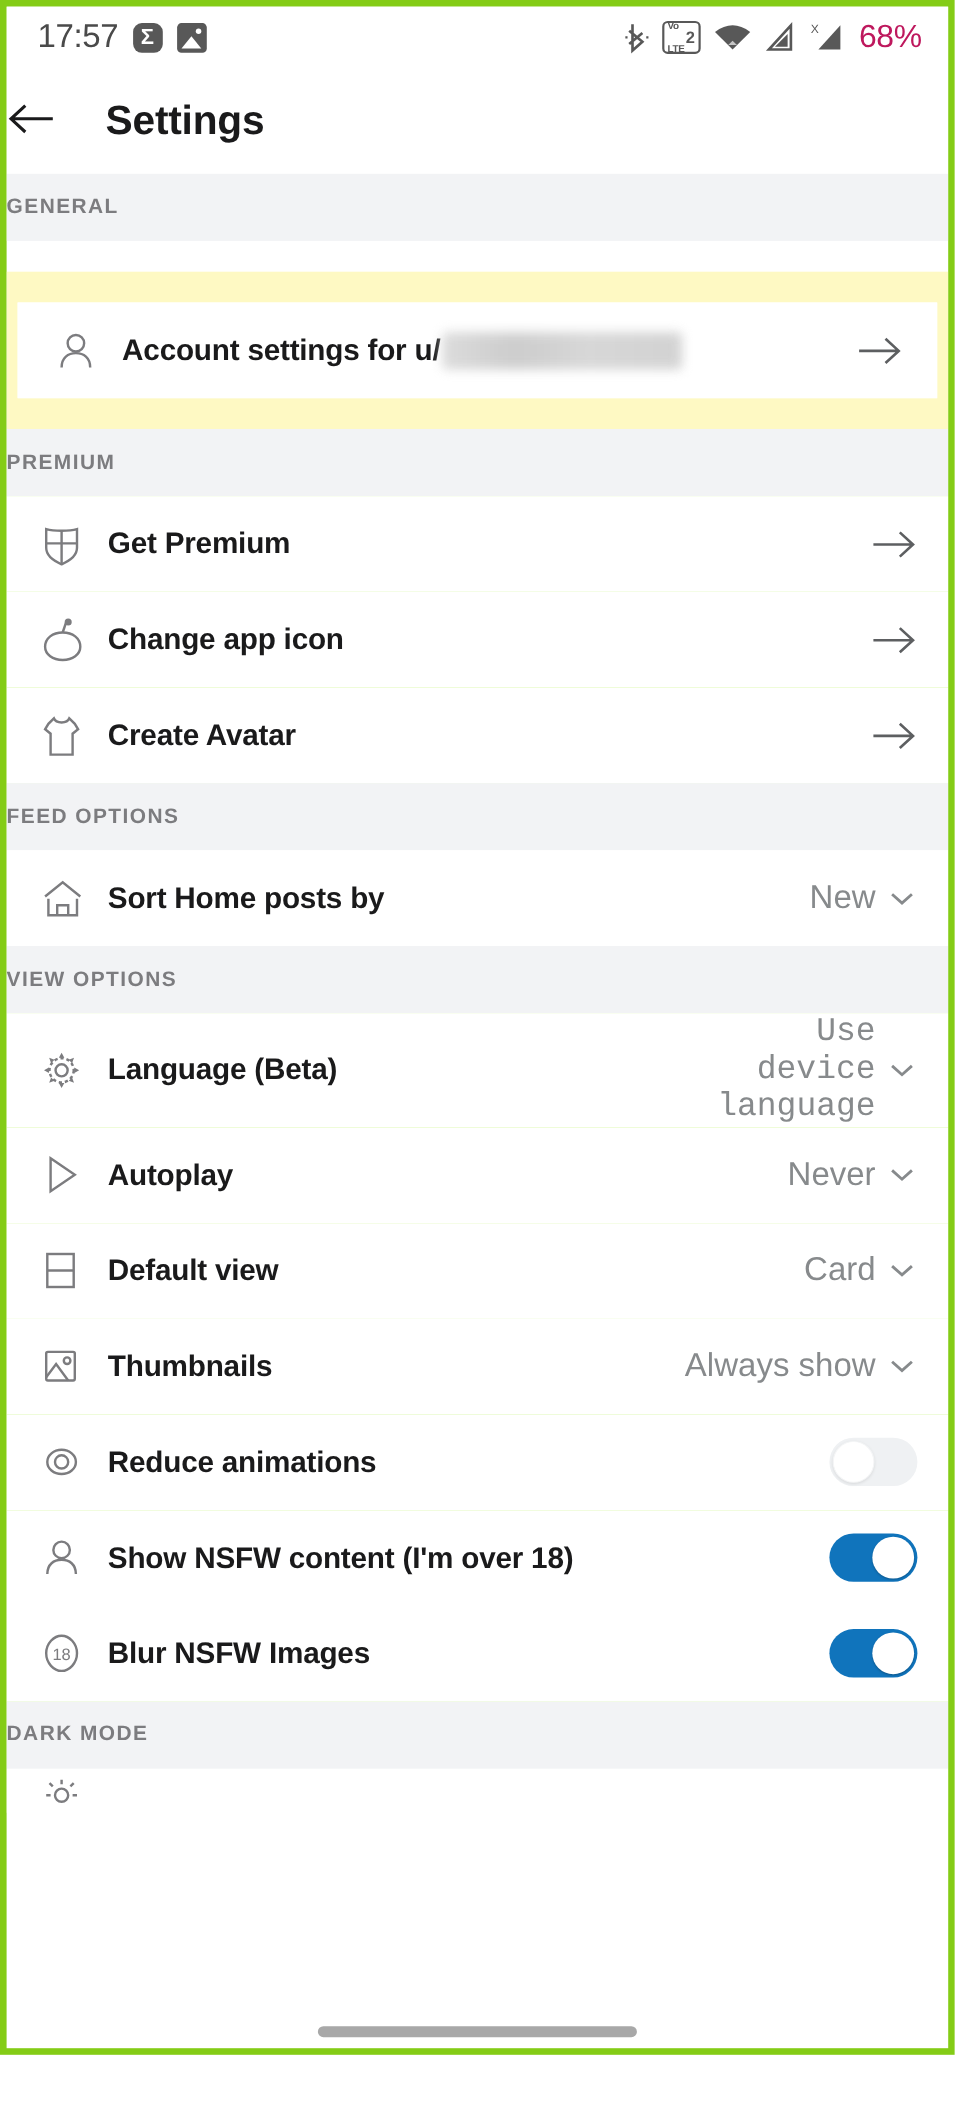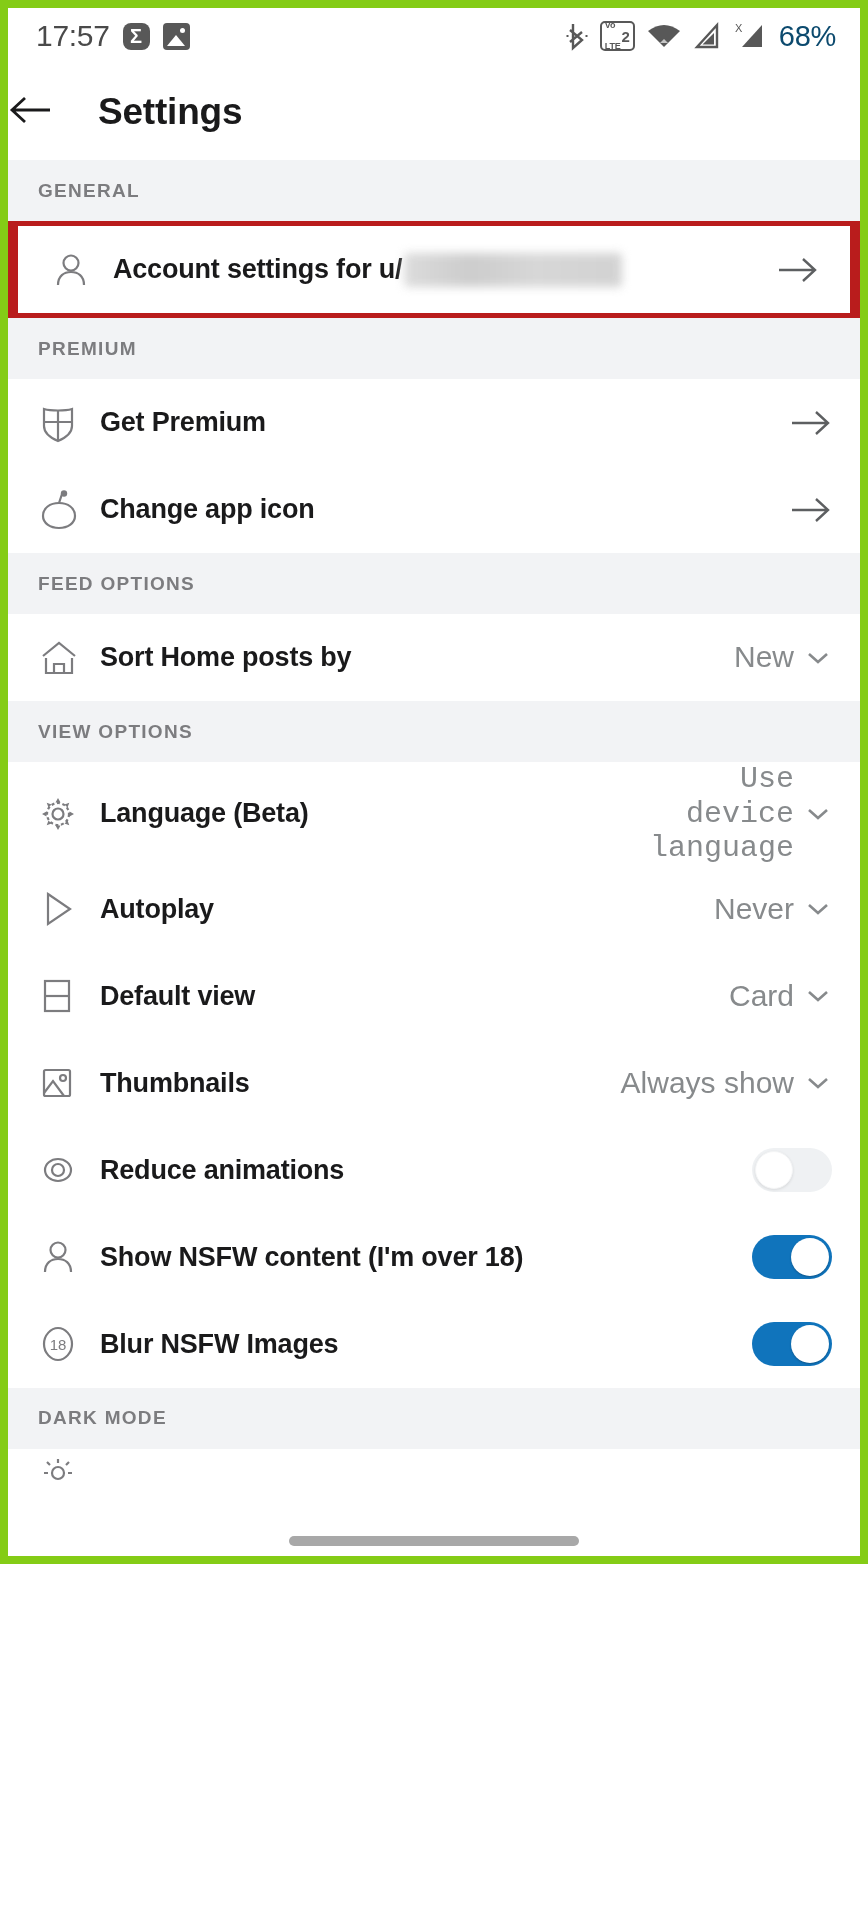--- a/index.html
+++ b/index.html
@@ -9,22 +9,22 @@
     height: 1920px;
     font-family: "Liberation Sans", sans-serif;
     background: #ffffff;
     overflow: hidden;
   }
 
   
   #screen {
     position: relative;
     width: 868px;
-    height: 1564px;
-    border: 8px solid #84cc16;
+    height: 1868px;
+    border: 6px solid #84cc16;
     background: #ffffff;
     overflow: hidden;
   }
 
   
   .statusbar {
     height: 56px;
     display: flex;
     align-items: center;
     justify-content: space-between;
@@ -71,21 +71,21 @@
     width: 5px; height: 5px;
     border-radius: 50%;
     background: #ffffff;
   }
 
   .status-right { display: flex; align-items: center; gap: 11px; }
   .status-right svg { display: block; }
   .battery-pct {
     font-size: 29px;
     font-weight: 500;
-    color: #0c4a6e;
+    color: #be185d;
     letter-spacing: -0.3px;
     margin-left: 2px;
   }
   .volte-box {
     border: 2.5px solid #585858;
     border-radius: 5px;
     color: #585858;
     font-size: 9px;
     font-weight: 700;
     line-height: 1.0;
@@ -114,21 +114,20 @@
     color: #1a1a1b;
     letter-spacing: -0.2px;
   }
 
   
   .section-header {
     background: #f2f3f5;
     height: 61px;
     display: flex;
     align-items: center;
-    padding-left: 30px;
     font-size: 19px;
     font-weight: 700;
     letter-spacing: 1.3px;
     color: #7c7c7f;
   }
   .list { background: #bef264; }
 
   .row {
     display: flex;
     align-items: center;
@@ -176,22 +175,23 @@
     border-radius: 4px;
     background: linear-gradient(90deg,#d9d9d9,#c9c9c9 30%,#d4d4d4 60%,#cfcfcf);
     filter: blur(5px);
     vertical-align: middle;
     margin-left: 2px;
     opacity: 0.92;
   }
 
   
   .highlight-wrap {
-    background: #b91c1c;
-    padding: 5px 10px;
+    background: #fef9c3;
+    padding: 28px 10px;
+    margin-top: 28px;
   }
   .highlight-wrap .row {
     border: 3px solid #ffffff;
   }
 
   
   .toggle {
     width: 80px;
     height: 44px;
     border-radius: 22px;
@@ -341,20 +341,33 @@
         </svg>
       </span>
       <span class="row-label">Change app icon</span>
       <span class="row-trailing">
         <svg width="42" height="30" viewBox="0 0 42 30">
           <path d="M2 15 L38 15 M26 4 L38 15 L26 26" class="arrow-ico"></path>
         </svg>
       </span>
     </div>
 
+    <div class="row">
+      <span class="row-icon">
+        <svg width="40" height="42" viewBox="0 0 40 42">
+          <path d="M13 5 L8 10 L5 15 L10 19 L10 38 L30 38 L30 19 L35 15 L32 10 L27 5 C25 10 15 10 13 5 Z" class="ico"></path>
+        </svg>
+      </span>
+      <span class="row-label">Create Avatar</span>
+      <span class="row-trailing">
+        <svg width="42" height="30" viewBox="0 0 42 30">
+          <path d="M2 15 L38 15 M26 4 L38 15 L26 26" class="arrow-ico"></path>
+        </svg>
+      </span>
+    </div>
   </div>
 
   <div class="section-header">FEED OPTIONS</div>
   <div class="list">
     <div class="row">
       <span class="row-icon">
         <svg width="42" height="42" viewBox="0 0 42 42">
           <path d="M5 19 L21 6 L37 19" class="ico"></path>
           <path d="M8 21 L8 36 L34 36 L34 21" class="ico"></path>
           <path d="M16 36 L16 27 L26 27 L26 36" class="ico"></path>

